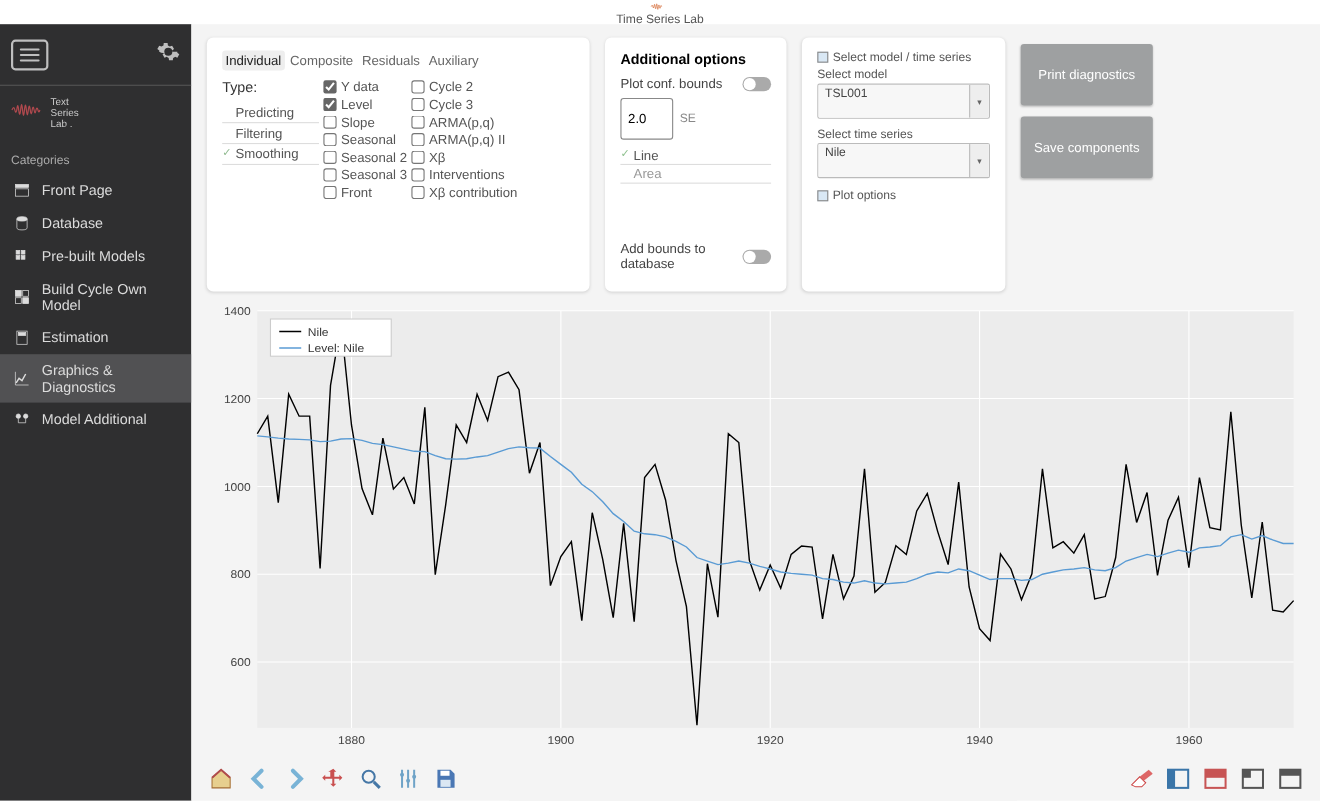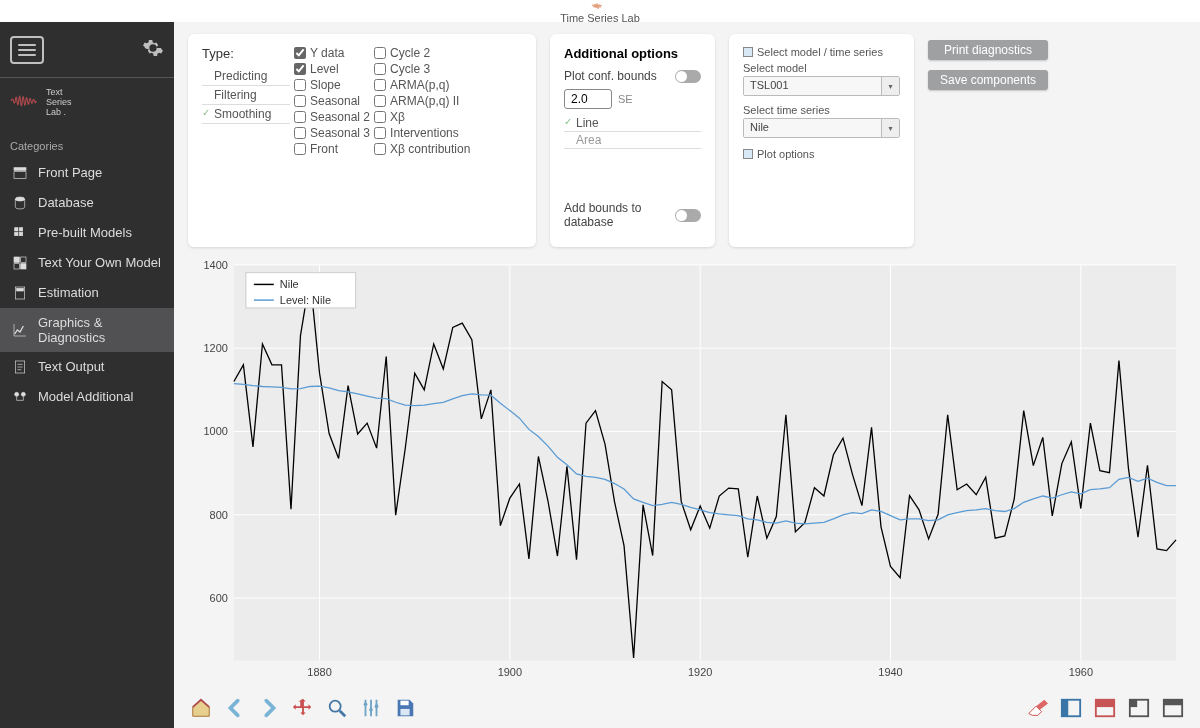--- a/index.html
+++ b/index.html
@@ -31,50 +31,50 @@
 .navitem .navicon svg { width: 16px; height: 16px; fill: #dcdcdc; stroke: #dcdcdc; }
 
 
 .content { flex: 1; display: flex; flex-direction: column; background: #f4f4f4; min-width: 0; }
 .panels { display: flex; gap: 14px; padding: 12px 14px 10px 14px; }
 .panel { background: #fff; border-radius: 6px; box-shadow: 0 1px 3px rgba(0,0,0,0.12); padding: 12px 14px; }
 .panel.plottype { width: 348px; }
 .panel.additional { width: 165px; }
 .panel.select { width: 185px; }
 .panel.actions { background: none; box-shadow: none; padding: 6px 0 0 0; display: flex; flex-direction: column; gap: 10px; width: 120px; }
-.btn { background: #9ea0a1; color: #fff; border-radius: 3px; text-align: center; padding: 3px 0; font-size: 12px; cursor: pointer; box-shadow: 0 1px 2px rgba(0,0,0,0.2); }
+.btn { background: #9ea0a1; color: #fff; border-radius: 3px; text-align: center; padding: 21px 0; font-size: 12px; cursor: pointer; box-shadow: 0 1px 2px rgba(0,0,0,0.2); }
 
 .tabs { display: flex; gap: 2px; margin-bottom: 8px; }
 .tab { font-size: 12px; color: #666; padding: 2px 3px; cursor: pointer; }
 .tab.active { color: #222; background: #eee; border-radius: 3px; }
 
 .plottype-body { display: flex; gap: 4px; }
 .typeblock { width: 88px; }
 .typetitle { font-size: 13px; color: #333; margin-bottom: 6px; }
 .typelist { display: flex; flex-direction: column; }
 .typeitem { font-size: 12px; color: #555; padding: 2px 0 2px 12px; border-bottom: 1px solid #ddd; cursor: pointer; position: relative; }
 .typeitem.selected::before { content: "✓"; color: #8fb98f; position: absolute; left: 0; font-size: 10px; }
 .checkcol { display: flex; flex-direction: column; gap: 2px; }
 .check { display: flex; align-items: center; gap: 4px; font-size: 12px; color: #555; }
 .check input { width: 12px; height: 12px; accent-color: #666; }
 
 .optitle { font-size: 13px; font-weight: 600; margin-bottom: 8px; }
 .oprow { display: flex; align-items: center; justify-content: space-between; font-size: 12px; color: #444; margin-bottom: 6px; gap: 6px; }
 .toggle { width: 26px; height: 13px; background: #aaa; border-radius: 7px; position: relative; cursor: pointer; flex-shrink: 0; }
 .toggle::after { content: ""; position: absolute; width: 11px; height: 11px; background: #fff; border-radius: 50%; top: 1px; left: 1px; }
-input.numbox { width: 48px; height: 20px; border: 1px solid #888; border-radius: 3px; font-size: 12px; padding: 0 6px; }
+input.numbox { width: 48px; height: 38px; border: 1px solid #888; border-radius: 3px; font-size: 12px; padding: 0 6px; }
 .selabel { font-size: 11px; color: #888; }
 .linetype { font-size: 12px; color: #999; padding: 1px 0 1px 12px; position: relative; border-bottom: 1px solid #ddd; }
 .linetype.selected { color: #555; }
 .linetype.selected::before { content: "✓"; color: #8dc08d; position: absolute; left: 0; font-size: 10px; }
 
 .smallcheck { display: flex; align-items: center; gap: 4px; font-size: 11px; color: #555; margin-bottom: 4px; }
 .smallcheck .box { width: 10px; height: 10px; border: 1px solid #888; background: #d9e8f5; }
 .sel-label { font-size: 11px; color: #555; margin: 4px 0 2px 0; }
-.dropdown { display: flex; border: 1px solid #bbb; border-radius: 2px; height: 20px; overflow: hidden; }
+.dropdown { display: flex; border: 1px solid #bbb; border-radius: 2px; height: 32px; overflow: hidden; }
 .dropdown .ddtext { flex: 1; font-size: 11px; color: #444; padding: 2px 6px; background: #f7f7f7; }
 .dropdown .ddbtn { width: 18px; background: #eee; border-left: 1px solid #bbb; display: flex; align-items: center; justify-content: center; font-size: 8px; color: #666; }
 
 
 .chartwrap { flex: 1; margin: 0 14px 0 14px; position: relative; min-height: 0; }
 svg.chart { width: 100%; height: 100%; display: block; }
 .plot-bg { fill: #ececec; }
 .grid line { stroke: #fff; stroke-width: 1; }
 .axis text { font-size: 11px; fill: #444; }
 .legend-box { fill: #fff; stroke: #ccc; }
@@ -162,66 +162,63 @@
         </div>
         <div class="navitem">
           <span class="navicon">
             <svg viewBox="0 0 24 24">
               <rect x="3" y="3" width="8" height="8"></rect>
               <rect x="13" y="3" width="8" height="8" fill="none" stroke="#dcdcdc"></rect>
               <rect x="3" y="13" width="8" height="8" fill="none" stroke="#dcdcdc"></rect>
               <rect x="13" y="13" width="8" height="8"></rect>
             </svg>
           </span>
-          <span>Text Your Own Model</span>
+          <span>Build Cycle Own Model</span>
         </div>
         <div class="navitem">
           <span class="navicon">
             <svg viewBox="0 0 24 24">
               <rect x="5" y="3" width="14" height="18" fill="none" stroke="#dcdcdc"></rect>
               <rect x="7" y="5" width="10" height="4"></rect>
             </svg>
           </span>
           <span>Estimation</span>
         </div>
         <div class="navitem active">
           <span class="navicon">
             <svg viewBox="0 0 24 24">
               <path d="M4 18l4-6 4 3 5-9" fill="none" stroke="#dcdcdc" stroke-width="2"></path>
               <path d="M3 3v18h18" fill="none" stroke="#dcdcdc"></path>
             </svg>
           </span>
           <span>Graphics &amp; Diagnostics</span>
-        </div>
-        <div class="navitem">
-          <span class="navicon">
-            <svg viewBox="0 0 24 24">
-              <rect x="5" y="3" width="14" height="18" fill="none" stroke="#dcdcdc"></rect>
-              <path d="M8 8h8M8 12h8M8 16h6" stroke="#dcdcdc"></path>
-            </svg>
-          </span>
-          <span>Text Output</span>
         </div>
         <div class="navitem">
           <span class="navicon">
             <svg viewBox="0 0 24 24">
               <circle cx="7" cy="8" r="3"></circle>
               <circle cx="17" cy="8" r="3"></circle>
               <path d="M7 11v6h10v-6" fill="none" stroke="#dcdcdc"></path>
             </svg>
           </span>
           <span>Model Additional</span>
         </div>
       </div>
   </div>
 
   <div class="content">
     <div class="panels">
 
       <div class="panel plottype">
+        <div class="tabs" id="pt-tabs">
+            <span class="tab active">Individual</span>
+            <span class="tab">Composite</span>
+            <span class="tab">Residuals</span>
+            <span class="tab">Auxiliary</span>
+          </div>
         <div class="plottype-body">
           <div class="typeblock">
             <div class="typetitle">Type:</div>
             <div class="typelist" id="typelist">
                 <div class="typeitem">Predicting</div>
                 <div class="typeitem">Filtering</div>
                 <div class="typeitem selected">Smoothing</div>
               </div>
           </div>
           <div class="checkcol" id="checkcol1">

